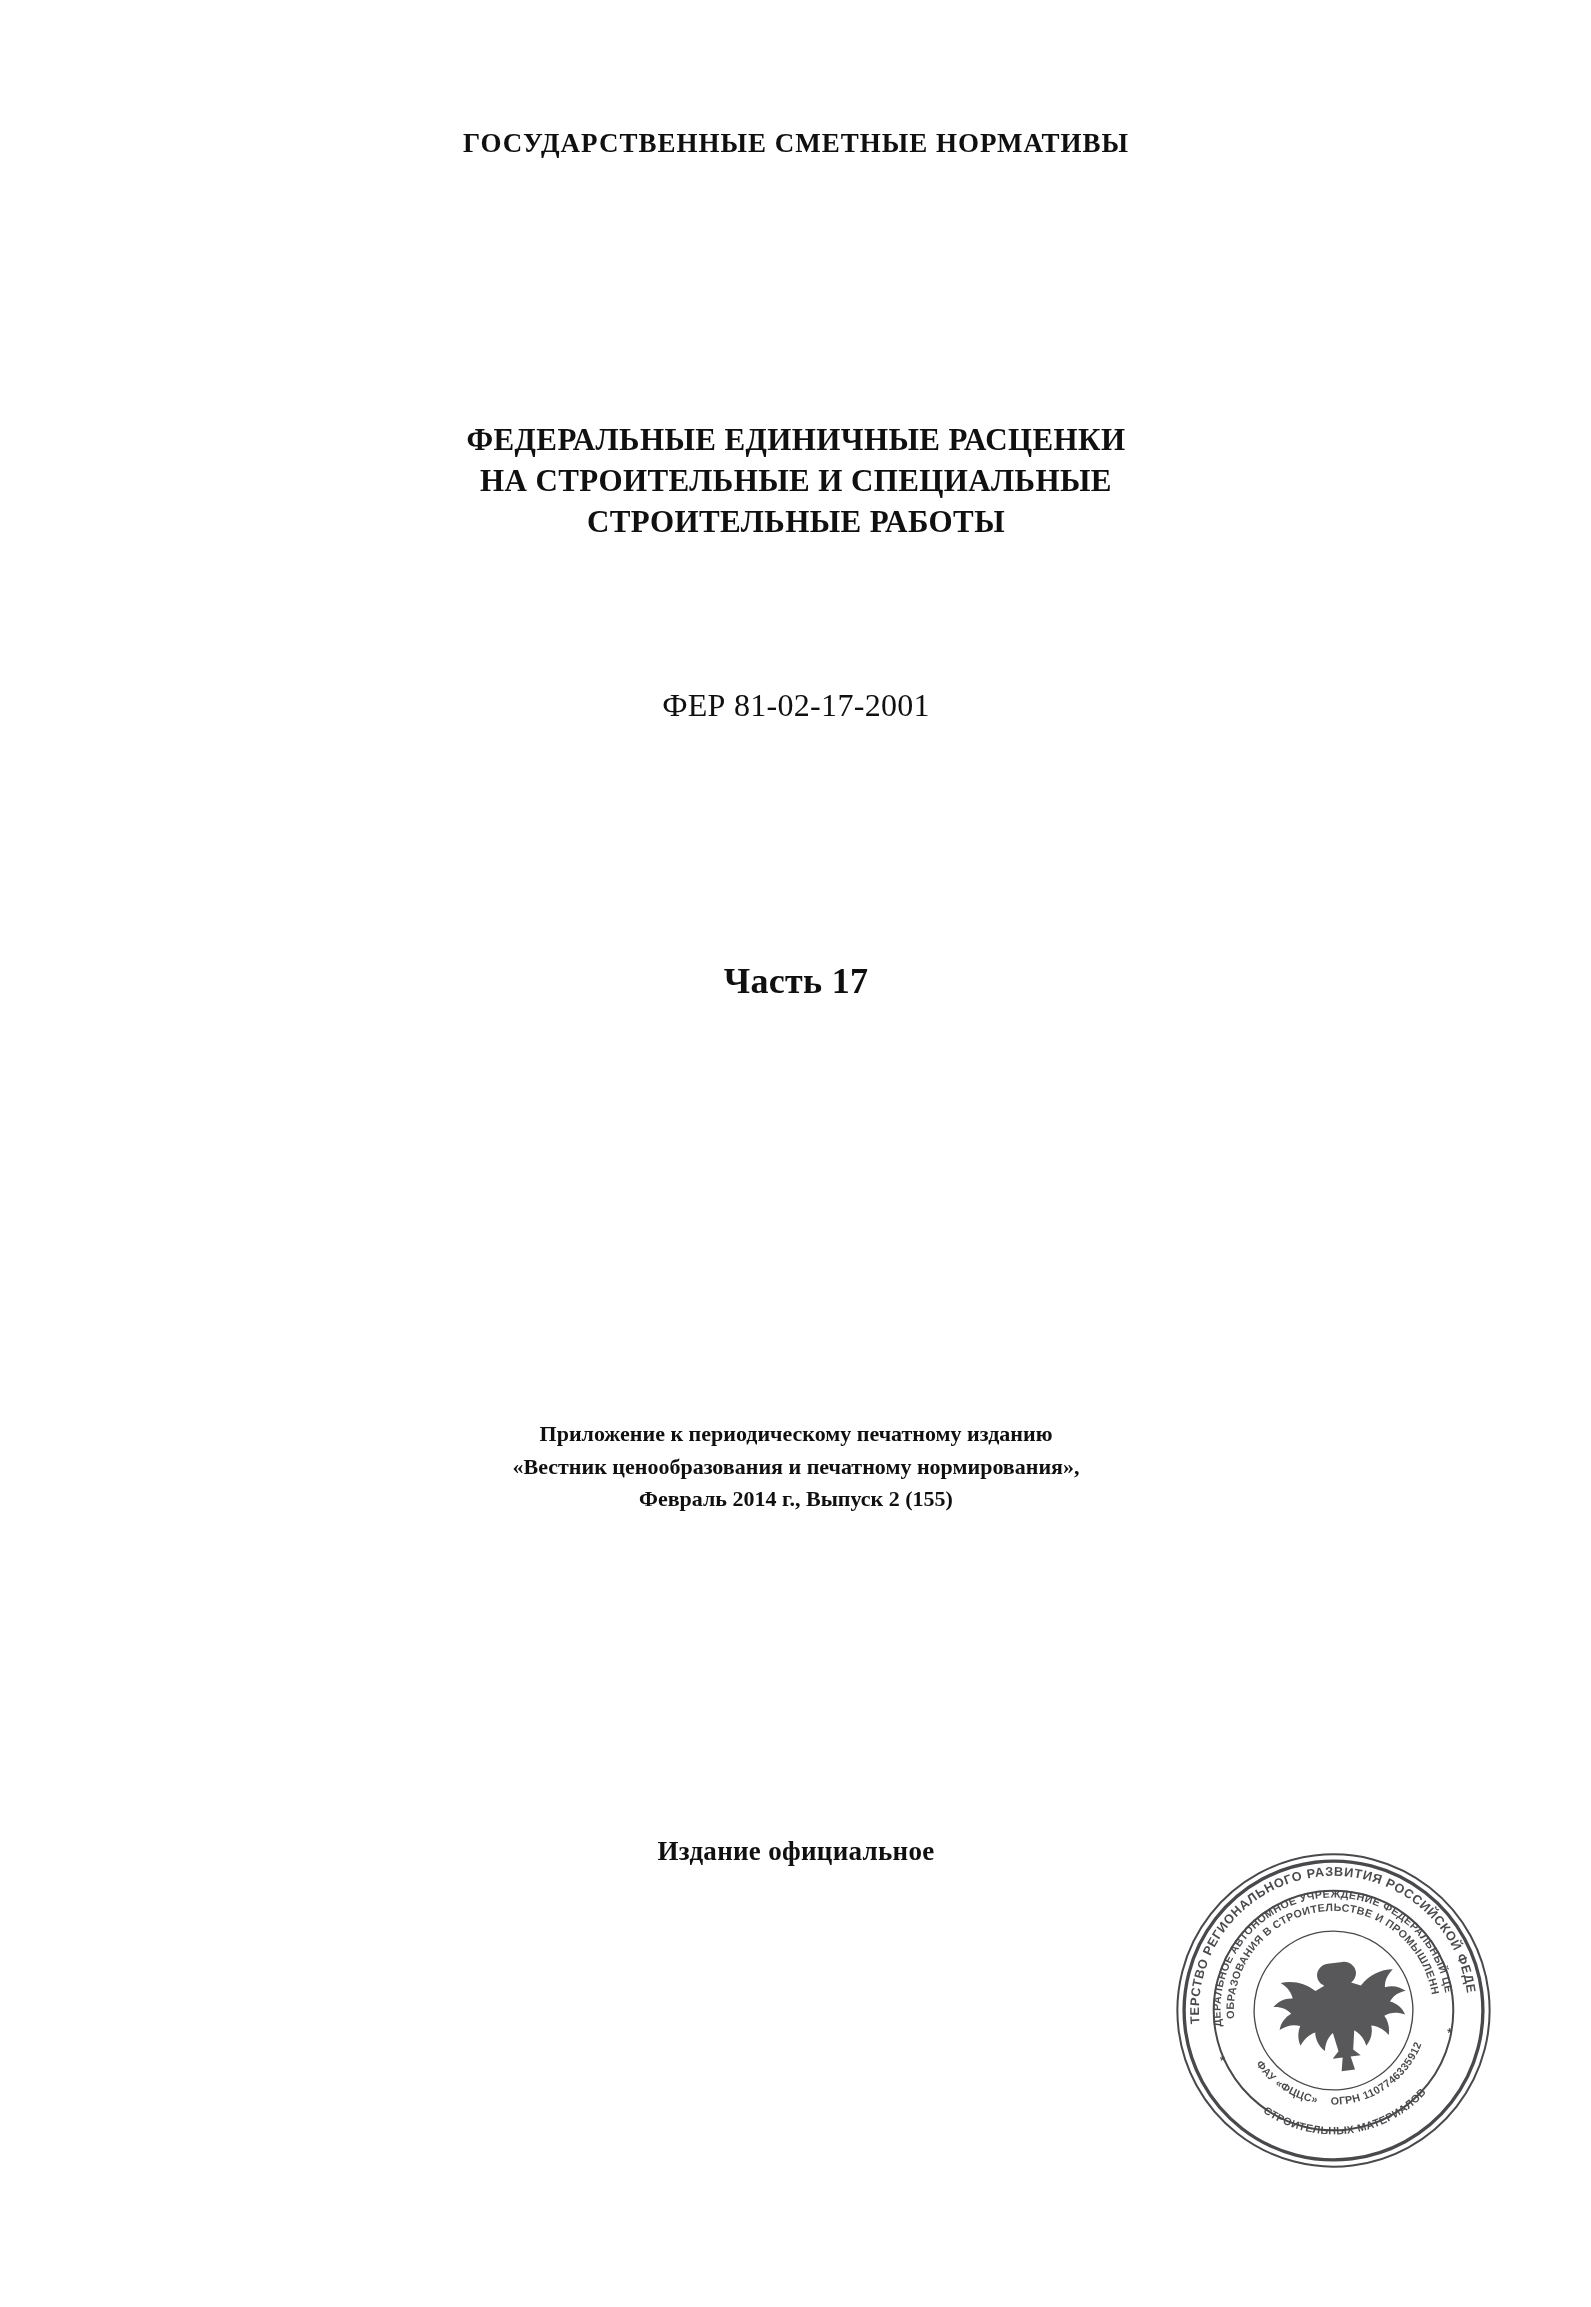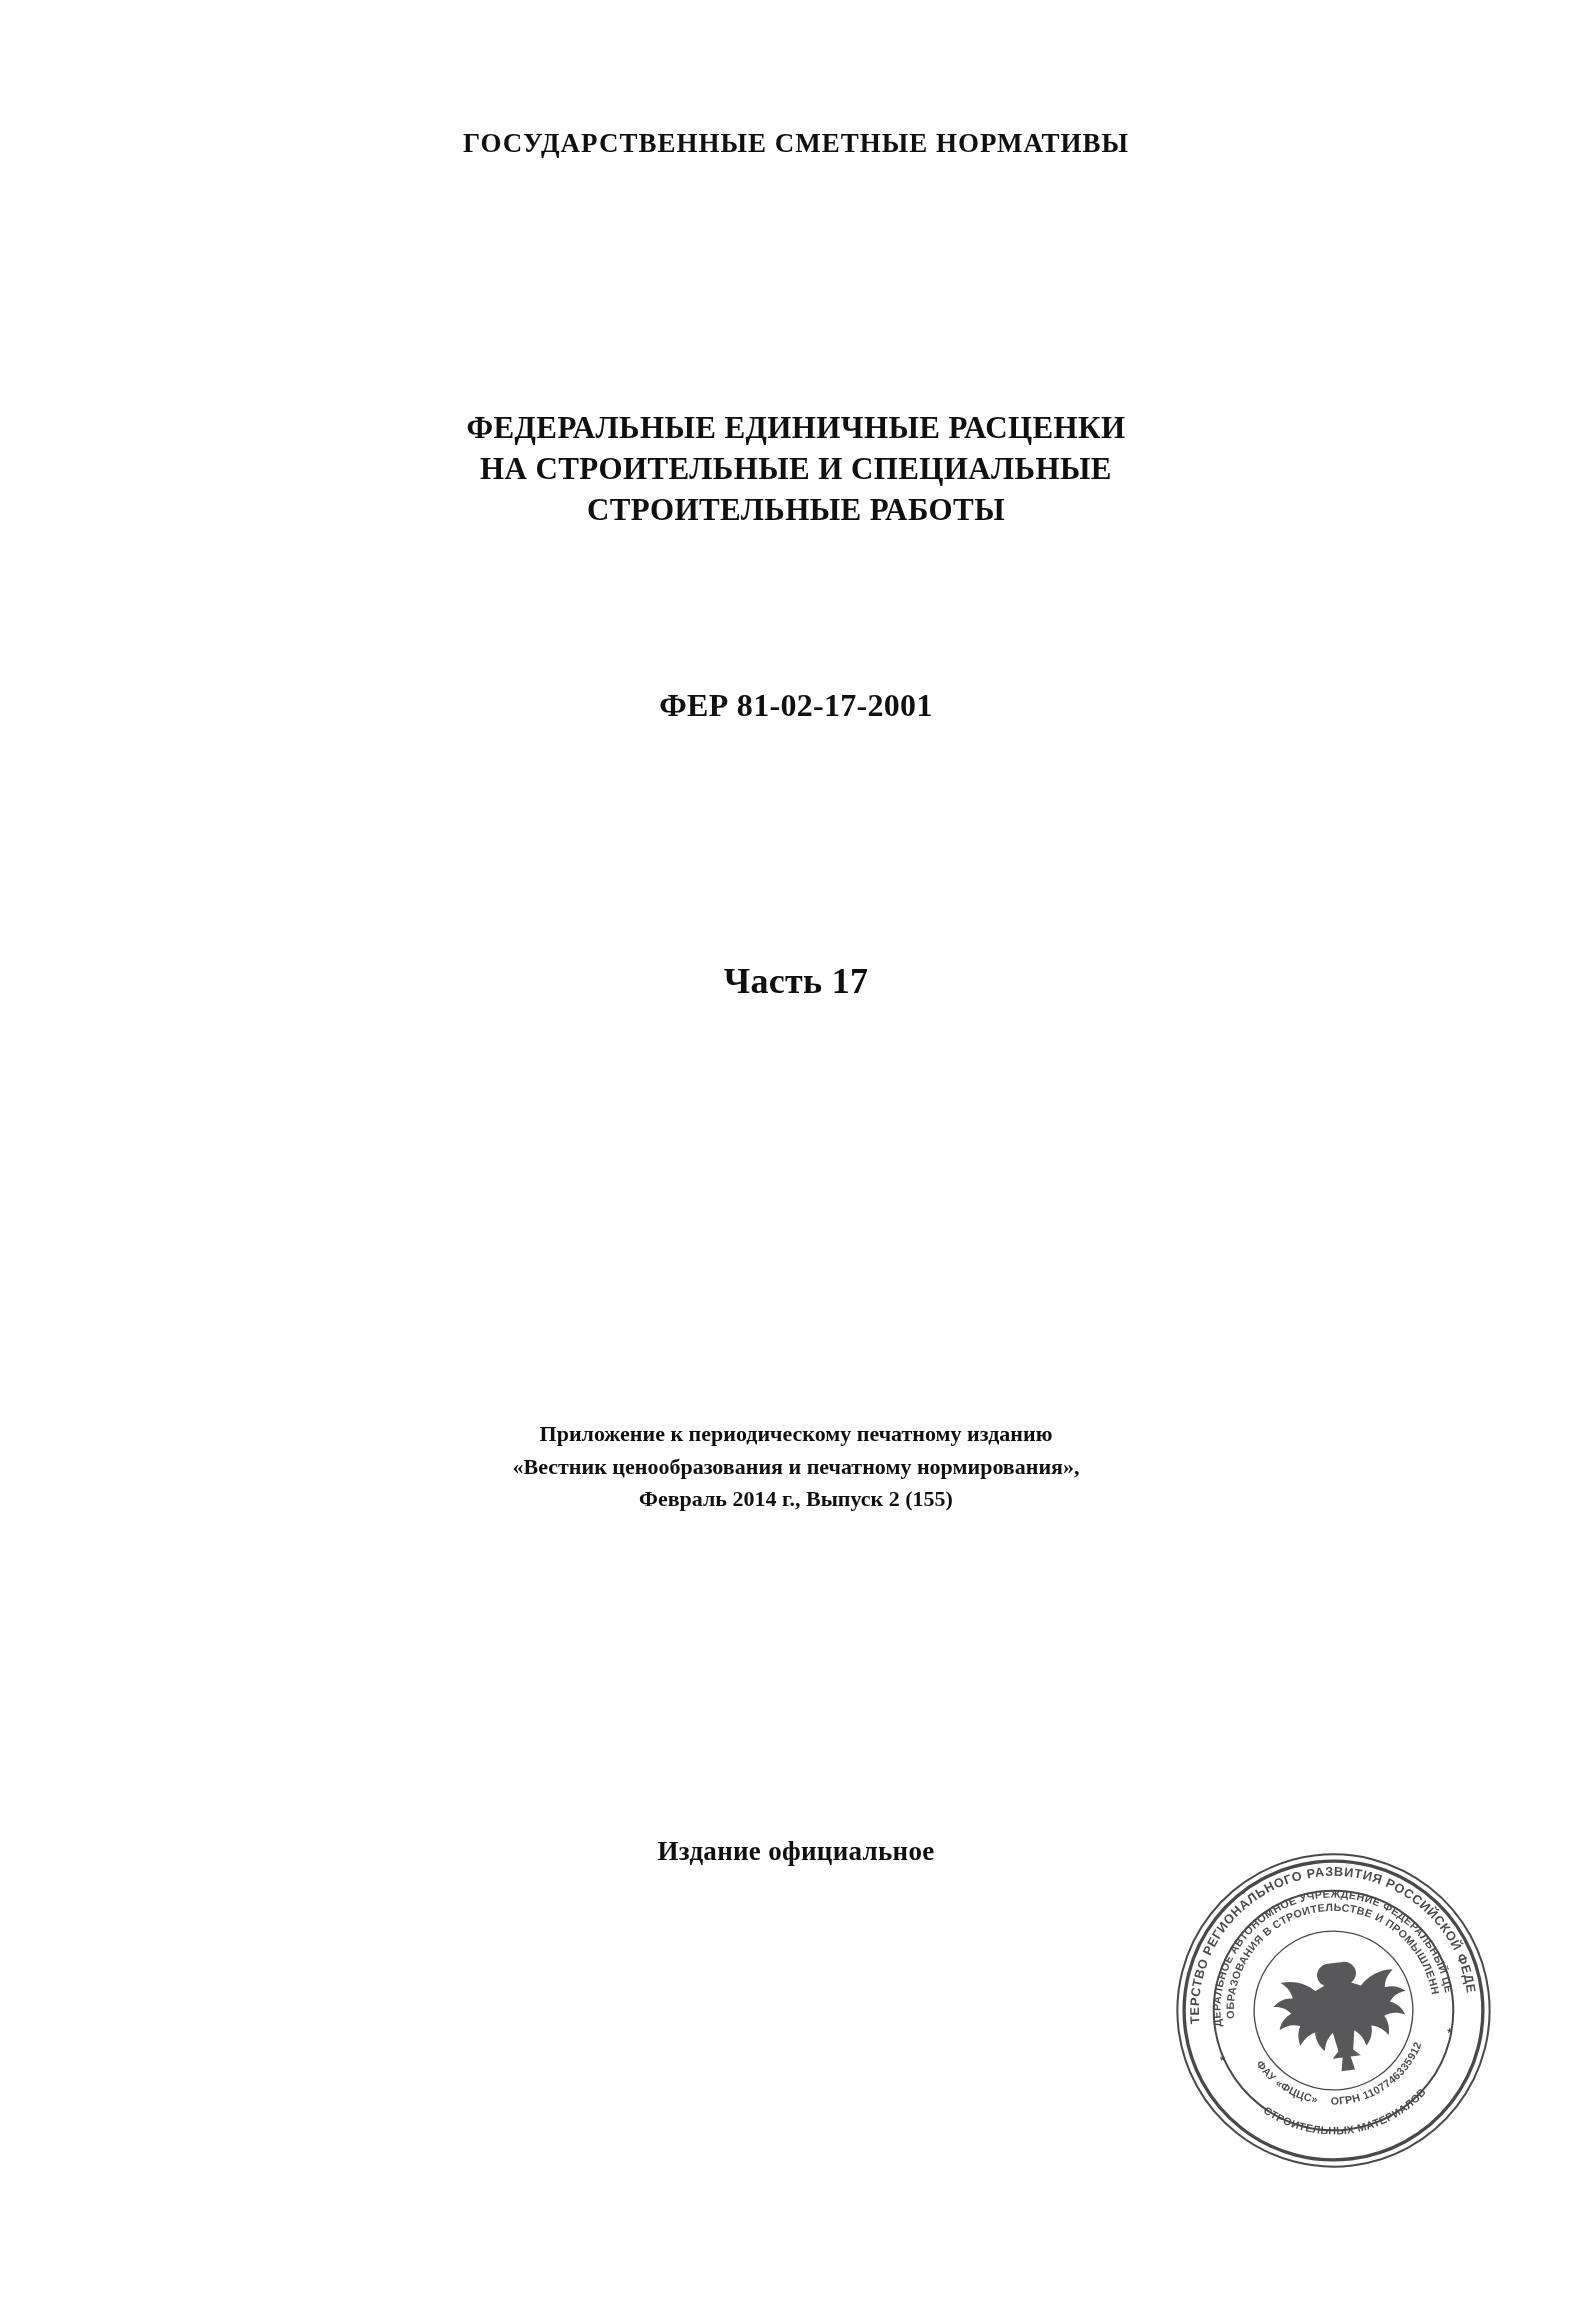--- a/index.html
+++ b/index.html
@@ -25,31 +25,31 @@
   }
 
   .top-heading {
     top: 128px;
     font-size: 27px;
     font-weight: bold;
     letter-spacing: 1px;
   }
 
   .main-title {
-    top: 408px;
+    top: 420px;
     font-size: 31px;
     font-weight: bold;
     line-height: 1.32;
     letter-spacing: 0.4px;
   }
 
   .code-line {
     top: 687px;
     font-size: 32px;
-    font-weight: bold;
+    font-weight: normal;
     letter-spacing: 0.3px;
   }
 
   .part-line {
     top: 960px;
     font-size: 36px;
     font-weight: bold;
     letter-spacing: 0.3px;
   }
 

